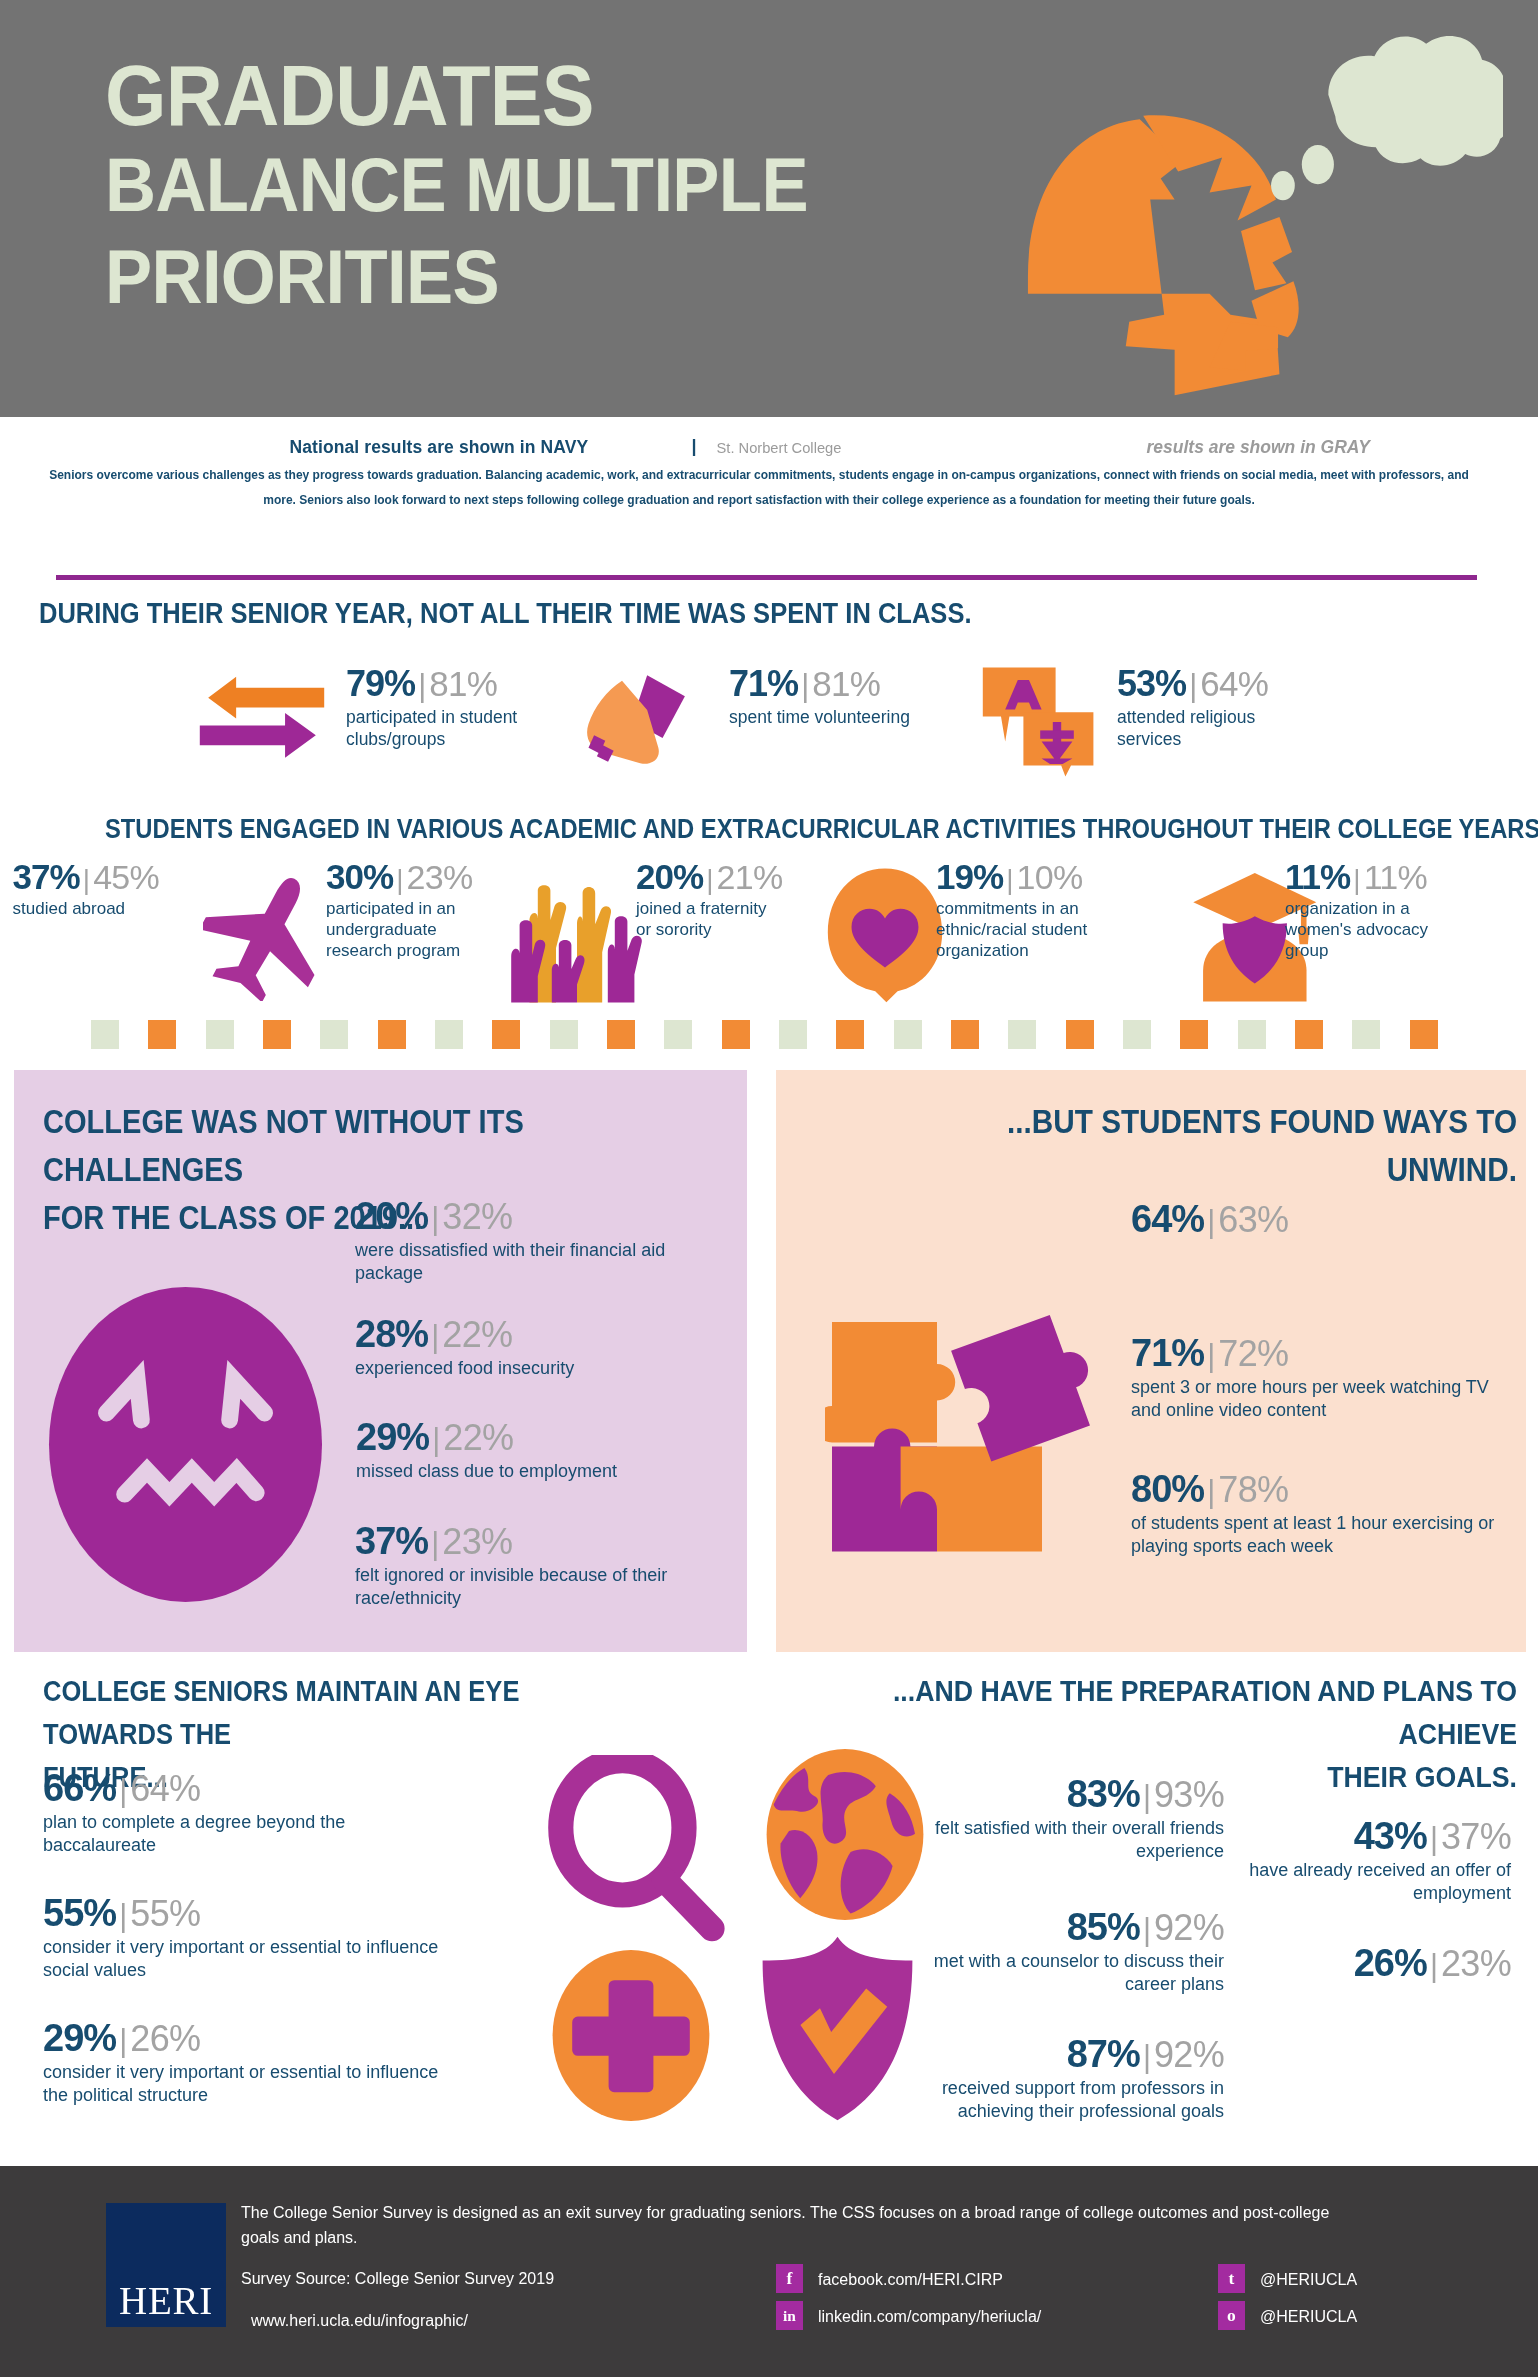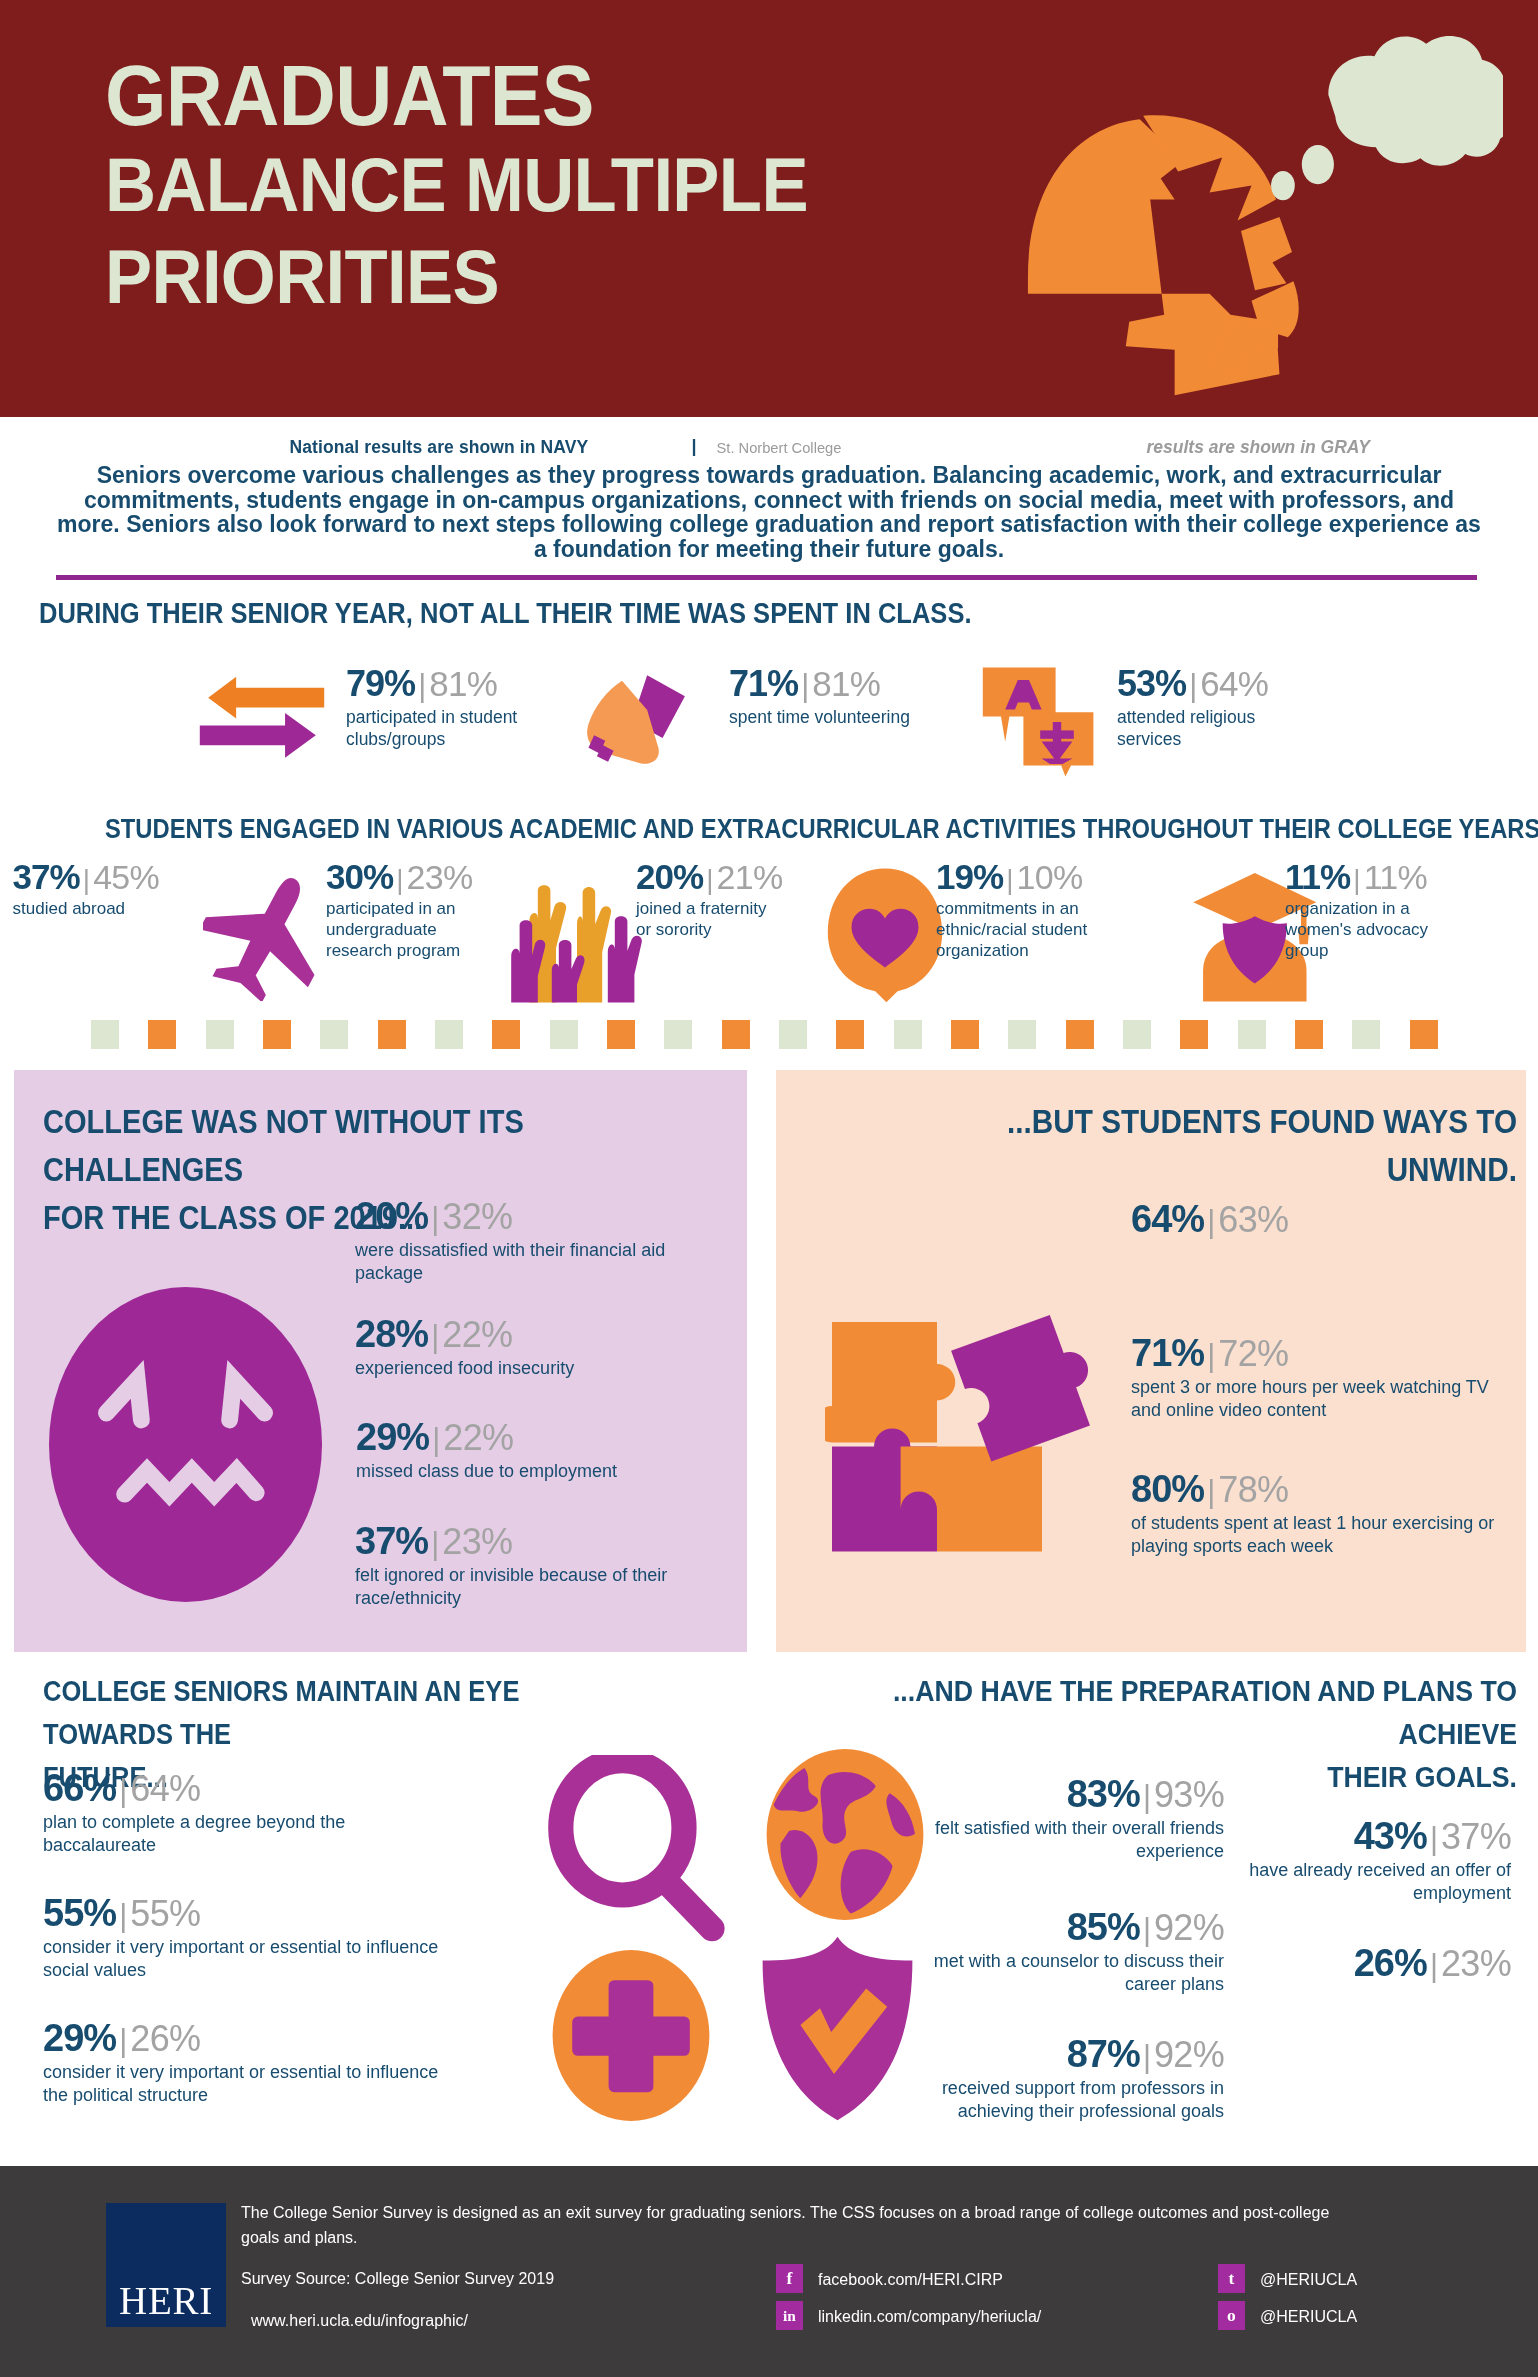--- a/index.html
+++ b/index.html
@@ -6,21 +6,21 @@
   html, body { background: #ffffff; }
   body {
     width: 1538px; height: 2377px;
     font-family: "Liberation Sans", sans-serif;
     position: relative; overflow: hidden;
   }
 
   
   .header {
     position: absolute; left: 0; top: 0; width: 1538px; height: 417px;
-    background: #7f1d1d;
+    background: #737373;
   }
   .header-title {
     position: absolute; left: 105px; top: 52px; width: 874px;
     color: #DDE6D1;
     font-family: "Liberation Sans Narrow", "Liberation Sans", sans-serif;
     font-weight: bold; letter-spacing: -0.7px;
   }
   .htl1 { font-size: 85px; line-height: 87px; transform: scaleX(0.93); transform-origin: left center; }
   .htl2 { font-size: 76px; line-height: 92px; transform: scaleX(0.93); transform-origin: left center; }
   .htl3 { font-size: 76px; line-height: 92px; transform: scaleX(0.93); transform-origin: left center; }
@@ -37,23 +37,23 @@
     position: absolute; left: 185px; top: 0; font-size: 17.5px; font-weight: bold;
     color: #174C6F; letter-spacing: 0.1px;
   }
   .lg-bar { position: absolute; left: 587px; top: -1.4px; font-size: 18px; font-weight: bold; color: #174C6F; }
   .lg-inst { position: absolute; left: 612px; top: 2.8px; font-size: 14.7px; color: #9B9B9B; }
   .lg-gray {
     position: absolute; left: 1042px; top: 0; font-size: 17.5px; font-weight: bold; color: #9B9B9B; font-style: italic;
   }
 
   .intro {
-    position: absolute; left: 56px; top: 463px; width: 1426px;
+    position: absolute; left: 46px; top: 463px; width: 1426px;
     text-align: center; color: #174C6F;
-    font-size: 23px; line-height: 24.5px; font-weight: bold;
+    font-size: 12px; line-height: 24.5px; font-weight: bold;
   }
   .rule-purple {
     position: absolute; left: 56px; top: 575px; width: 1421px; height: 4.9px;
     background: #8F278F;
   }
 
   
   .sec-head {
     color: #174C6F; font-weight: bold;
     font-family: "Liberation Sans Narrow", "Liberation Sans", sans-serif;

